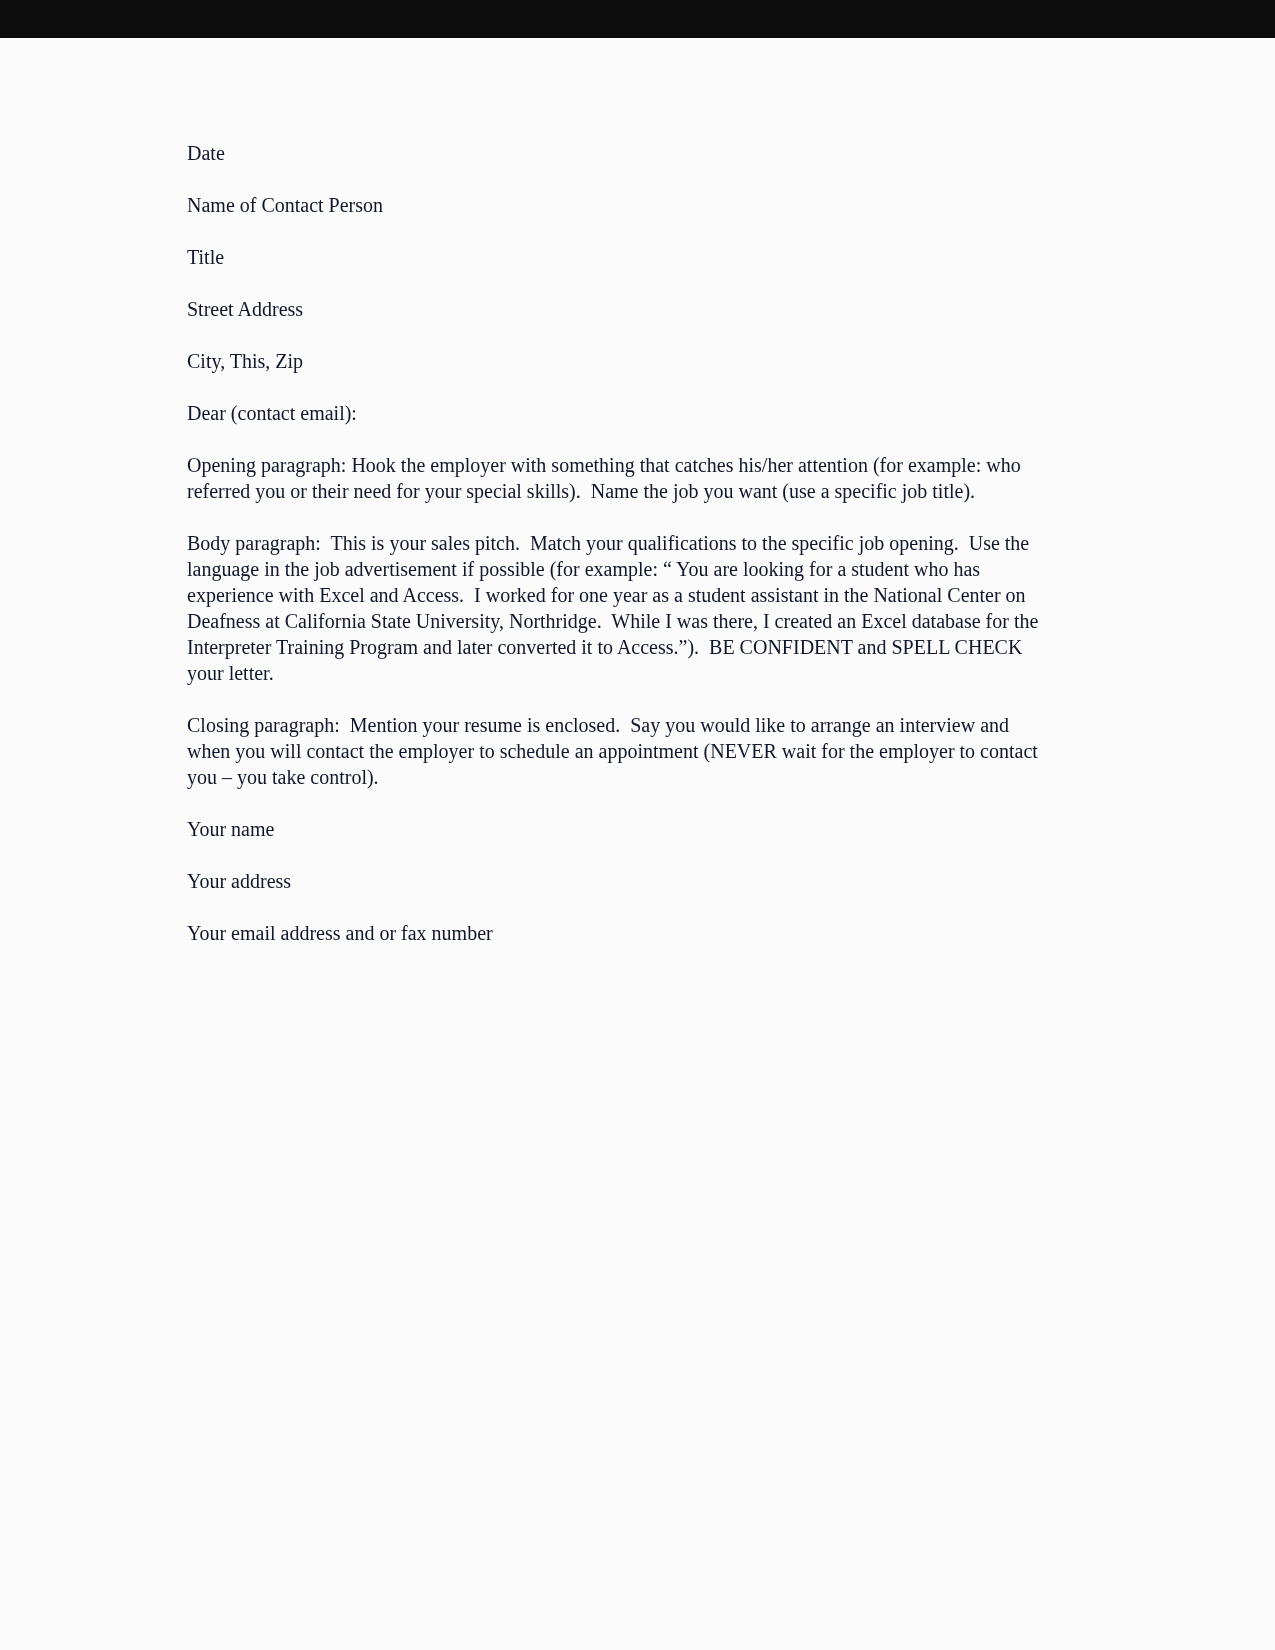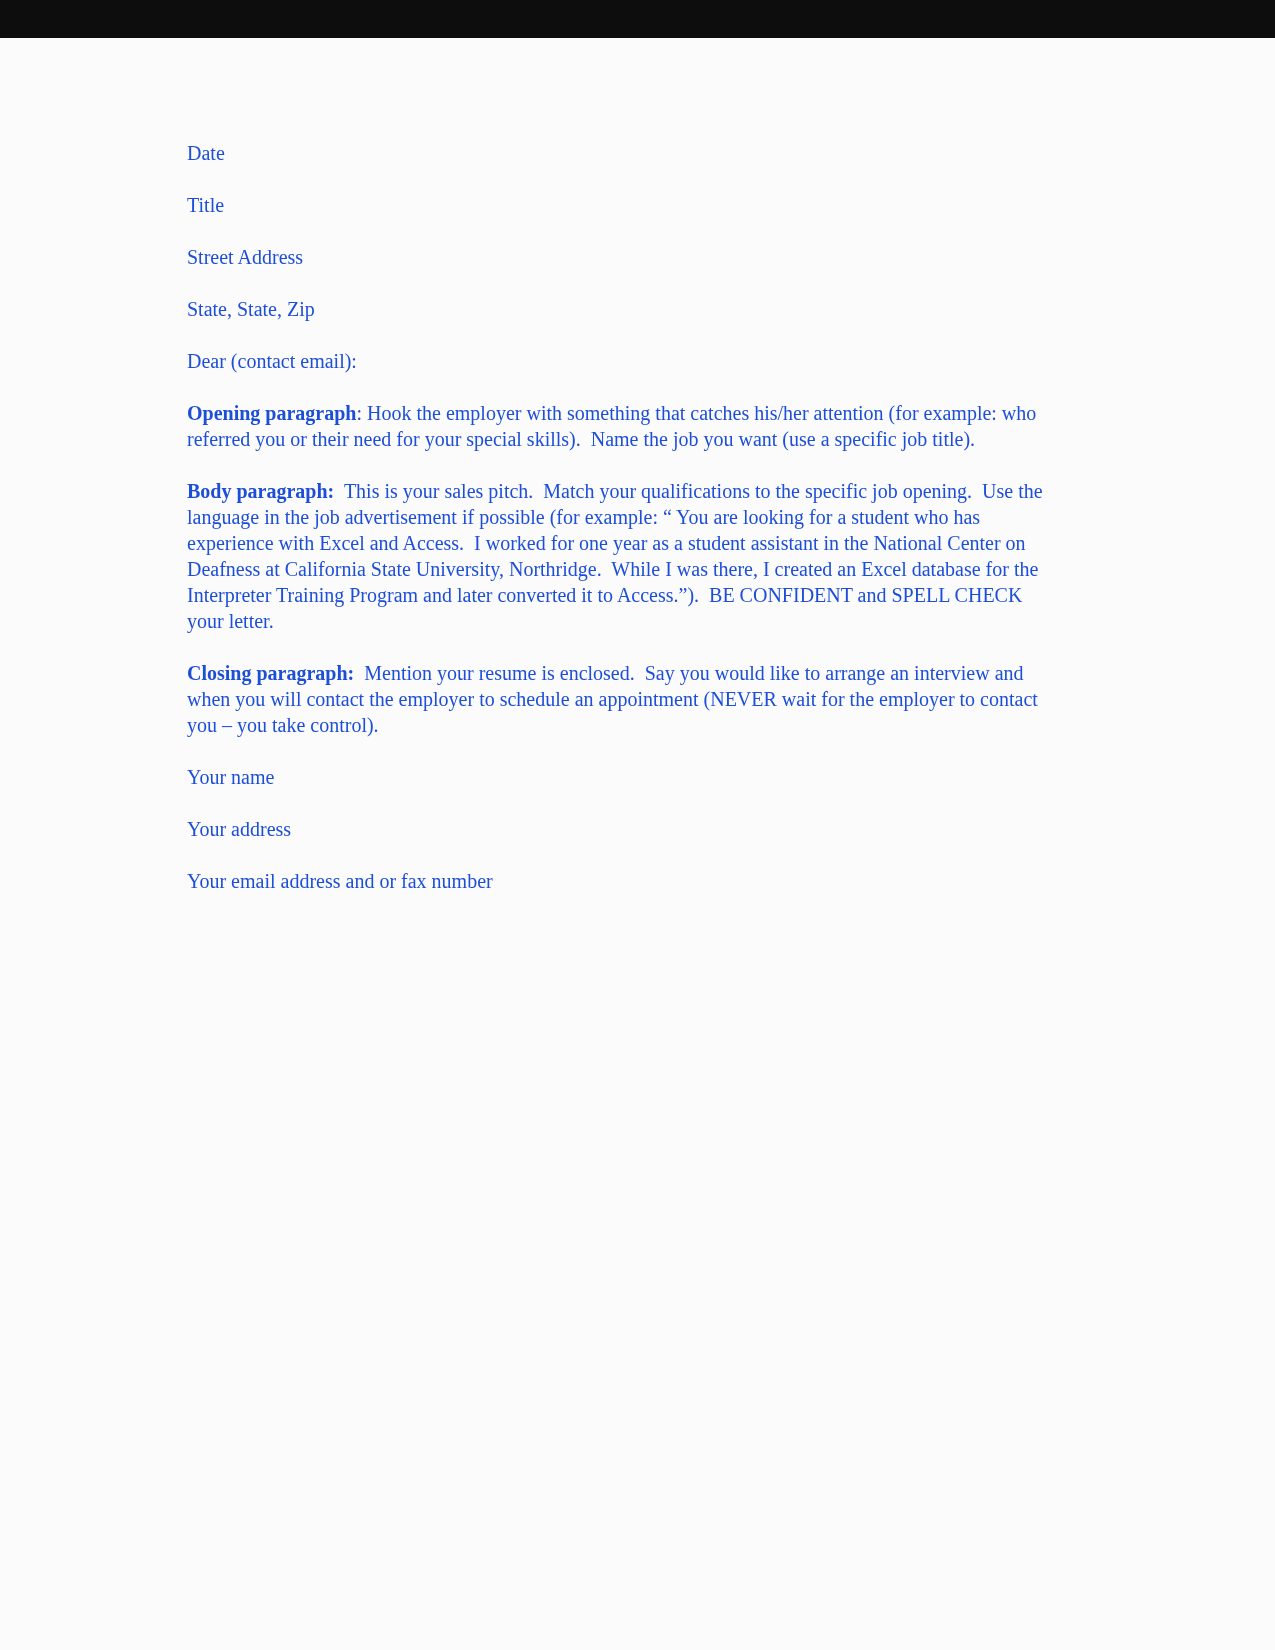--- a/index.html
+++ b/index.html
@@ -16,45 +16,46 @@
     width: 1275px; height: 38px;
     background: #0d0d0d;
   }
   .doc {
     position: absolute;
     left: 187px;
     top: 140px;
     width: 901px;
     font-size: 20px;
     line-height: 26px;
-    color: #1d4ed8;
+    color: #0f172a;
   }
   .line, .para {
     margin: 0 0 26px 0;
     white-space: pre-wrap;
   }
   .para { width: 985px; }
   .re-line {
     margin: 0 0 26px 0;
     text-align: right;
     white-space: pre-wrap;
   }
-  .para b, .para strong { font-weight: bold; }
+  .para b, .para strong { font-weight: normal; }
 </style>
 </head>
 <body>
 
 <div class="top-bar"></div>
 
 <div class="doc">
 
   <p class="line">Date</p>
+  <p class="line">Name of Contact Person</p>
   <p class="line">Title</p>
   <p class="line">Street Address</p>
-  <p class="line">State, State, Zip</p>
+  <p class="line">City, This, Zip</p>
 
 
   <p class="line">Dear (contact email):</p>
 
   <p class="para"><strong>Opening paragraph</strong><span>: Hook the employer with something that catches his/her attention (for example: who
 referred you or their need for your special skills).  Name the job you want (use a specific job title).</span></p>
 
   <p class="para"><strong>Body paragraph:</strong><span>  This is your sales pitch.  Match your qualifications to the specific job opening.  Use the
 language in the job advertisement if possible (for example: “ You are looking for a student who has
 experience with Excel and Access.  I worked for one year as a student assistant in the National Center on

